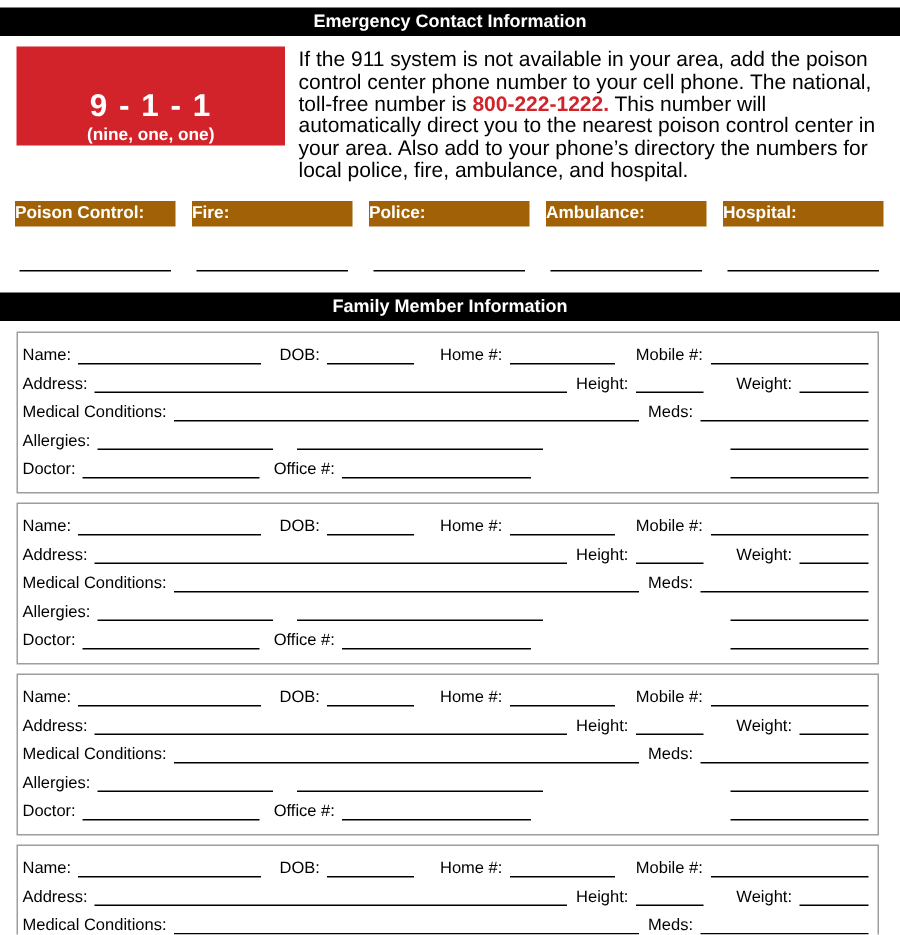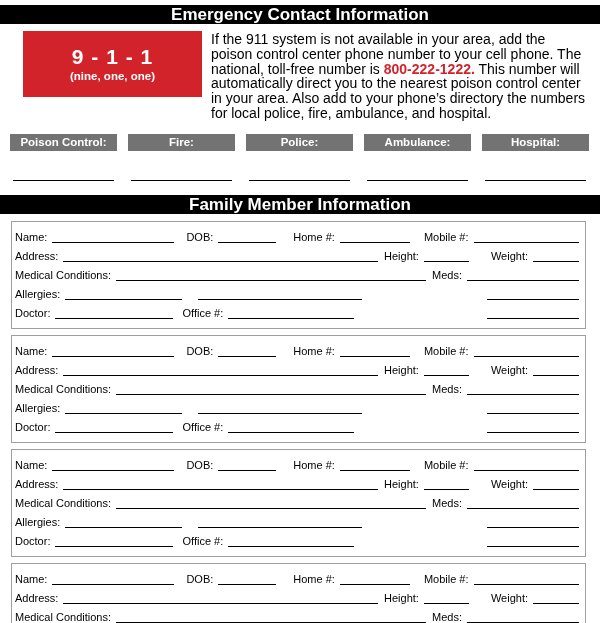--- a/index.html
+++ b/index.html
@@ -3,66 +3,65 @@
 <meta charset="utf-8">
 <style>
   * { margin: 0; padding: 0; box-sizing: border-box; }
   html, body { width: 600px; height: 623px; overflow: hidden; background: #fff; }
   body { font-family: "Liberation Sans", sans-serif; color: #000; }
 
   .section-bar {
     background: #000;
     color: #fff;
     font-weight: bold;
-    font-size: 17px;
+    font-size: 12px;
     text-align: center;
     height: 19px;
     line-height: 19px;
     width: 600px;
   }
   .bar-top { margin-top: 5px; }
   .bar-family { margin-top: 14px; }
 
   
   .top-section { display: flex; margin: 7px 10px 0 11px; }
   .red-box {
     width: 179px;
     height: 66px;
     background: #d2232a;
     color: #fff;
     font-weight: bold;
     text-align: center;
     display: flex;
     flex-direction: column;
-    justify-content: center;
+    justify-content: flex-end;
     flex: none;
-    margin-left: 12px;
   }
   .red-box .l1 { font-size: 21px; line-height: 24px; letter-spacing: 1px; }
   .red-box .l2 { font-size: 11.5px; line-height: 14px; }
   .red-box .l3 { font-size: 12.5px; line-height: 15px; }
   .intro {
     margin-left: 9px;
     font-size: 14px;
     line-height: 14.8px;
     padding-top: 1px;
   }
   .intro .phone { color: #d2232a; font-weight: bold; }
 
   
   .contacts-row { display: flex; gap: 11px; margin: 13px 11px 0 10px; }
   .contact-box {
     flex: 1;
-    background: #737373;
+    background: #a16207;
     color: #fff;
     font-weight: bold;
     font-size: 11.5px;
     height: 17px;
     line-height: 17px;
-    text-align: center;
+    text-align: left;
   }
   .contact-lines { display: flex; gap: 11px; margin: 29px 11px 0 10px; }
   .contact-line-cell { flex: 1; display: flex; }
   .contact-line-cell .fill { flex: 1; margin: 0 3px; }
 
   .fill {
     border-bottom: 1.5px solid #000;
     height: 0;
     align-self: flex-end;
     margin-bottom: 3px;

